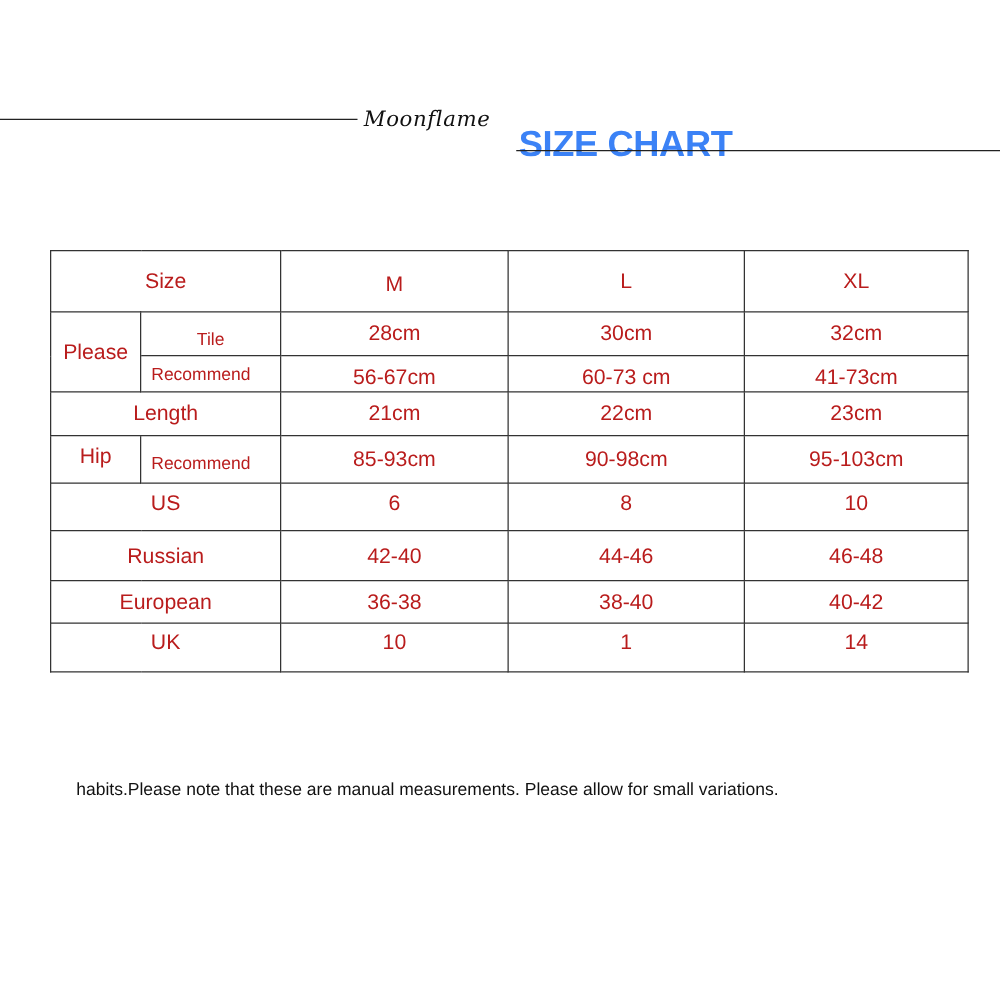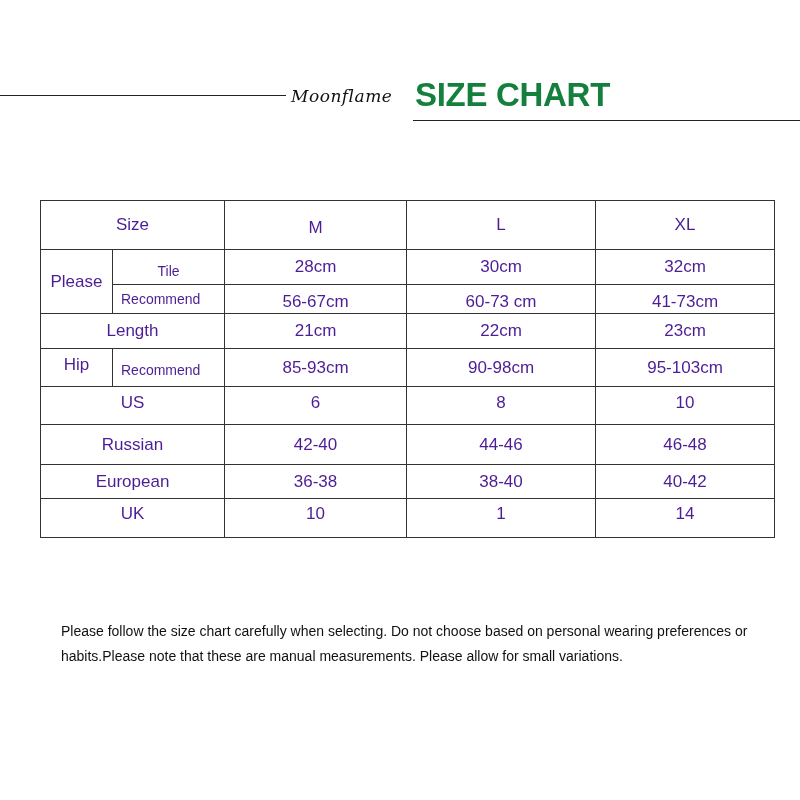--- a/index.html
+++ b/index.html
@@ -10,32 +10,32 @@
     }
     .line-left { position: absolute; left: 0; top: 95px; width: 286px; height: 1px; background: #222; }
     .line-right { position: absolute; left: 413px; top: 120px; width: 387px; height: 1px; background: #222; }
     .brand {
       position: absolute; left: 291px; top: 86px;
       font-family: "DejaVu Serif", serif; font-style: italic; font-size: 17px; color: #111;
       letter-spacing: 0.5px;
       text-align: right;
     }
     .title {
-      position: absolute; left: 415px; top: 76px;
-      font-family: "Liberation Sans", sans-serif; font-weight: bold; font-size: 33px; color: #15803d;
+      position: absolute; left: 415px; top: 100px;
+      font-family: "Liberation Sans", sans-serif; font-weight: bold; font-size: 29px; color: #3b82f6;
       letter-spacing: -0.3px;
     }
     table.size {
       position: absolute; left: 40px; top: 200px;
       border-collapse: collapse; table-layout: fixed;
       width: 734px;
     }
     table.size td {
       border: 1px solid #333; padding: 0; text-align: center; vertical-align: middle;
-      font-size: 17px; color: #4c1d95;
+      font-size: 17px; color: #b91c1c;
     }
     .small { font-size: 14px !important; }
     .notes {
       position: absolute; left: 61px; top: 619px; width: 730px;
       font-size: 14px; line-height: 25px; color: #111;
     }
     .notes div { white-space: nowrap; }
   </style>
 </head>
 <body>
@@ -107,15 +107,14 @@
   <tr style="height:39px">
     <td colspan="2" style="padding-bottom:8px">UK</td>
     <td style="padding-bottom:8px">10</td>
     <td style="padding-bottom:8px">1</td>
     <td style="padding-bottom:8px">14</td>
   </tr>
 </tbody>
   </table>
 
 <div class="notes">
-  <div>Please follow the size chart carefully when selecting. Do not choose based on personal wearing preferences or</div>
   <div>habits.Please note that these are manual measurements. Please allow for small variations.</div>
 </div>
 
 </body></html>

